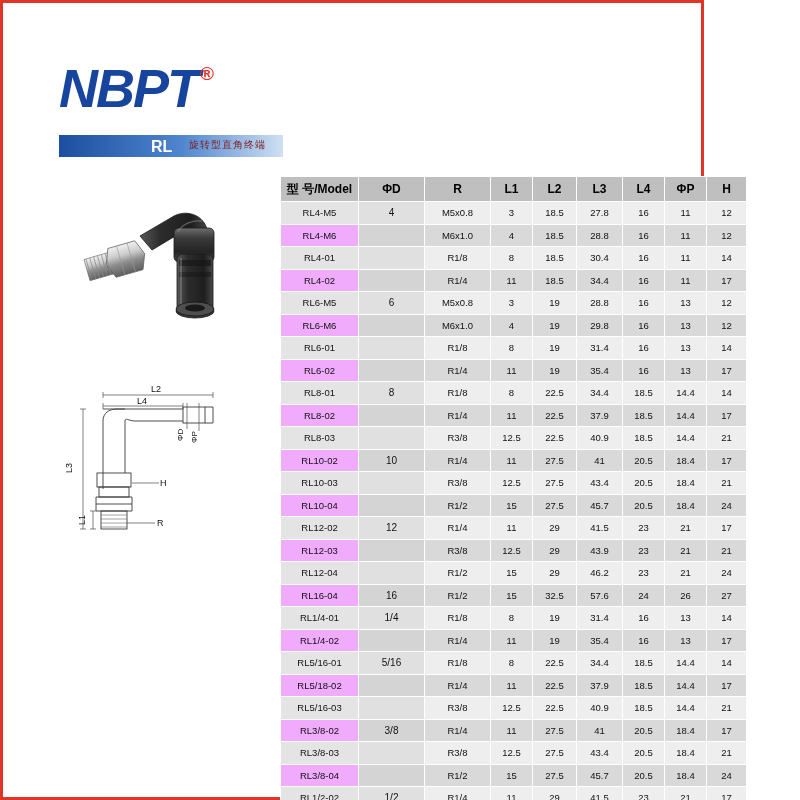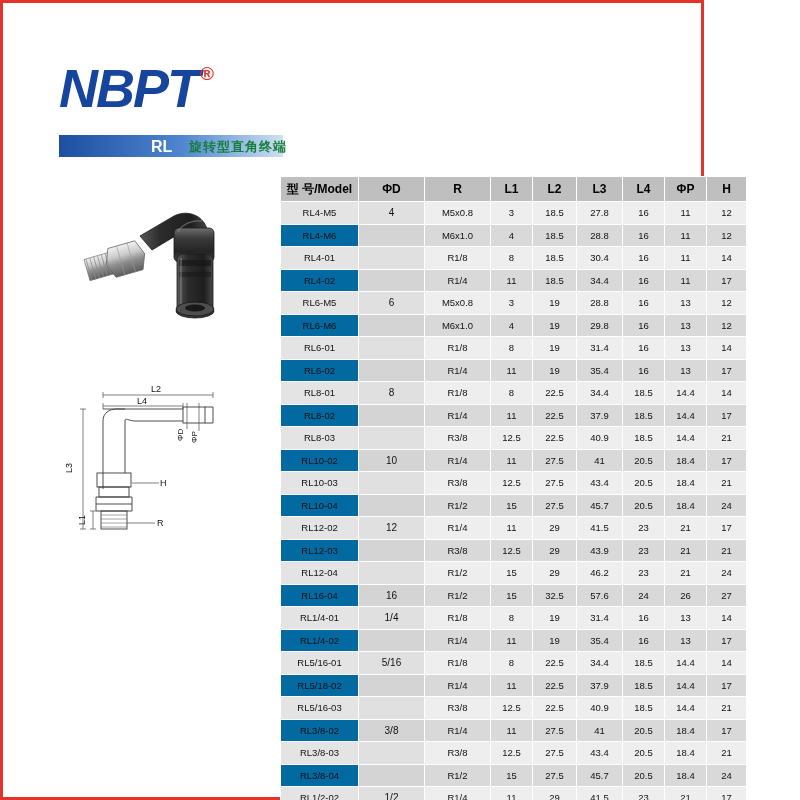--- a/index.html
+++ b/index.html
@@ -61,24 +61,23 @@
     left: 148px;
     top: 135px;
     font-size: 16px;
     font-weight: bold;
     color: #ffffff;
   }
   .title-cn {
     position: absolute;
     left: 186px;
     top: 135px;
-    font-size: 13px;
-    color: #15803d;
+    font-size: 10px;
+    color: #7f1d1d;
     letter-spacing: 1px;
-    font-weight: bold;
   }
   
   .photo-wrap {
     position: absolute;
     left: 75px;
     top: 195px;
     width: 175px;
     height: 145px;
   }
   
@@ -120,21 +119,21 @@
     color: #111;
   }
   table.spec td.model {
     background: #e4e4e4;
     font-size: 9.5px;
   }
   table.spec tr.alt td {
     background: #d9d9d9;
   }
   table.spec tr.alt td.model {
-    background: #0369a1;
+    background: #f0abfc;
   }
   table.spec td.dcell {
     background: #e0e0e0;
     font-size: 10px;
   }
   table.spec tr.alt td.dcell {
     background: #d4d4d4;
   }
   
   col.c0 { width: 78px; }

